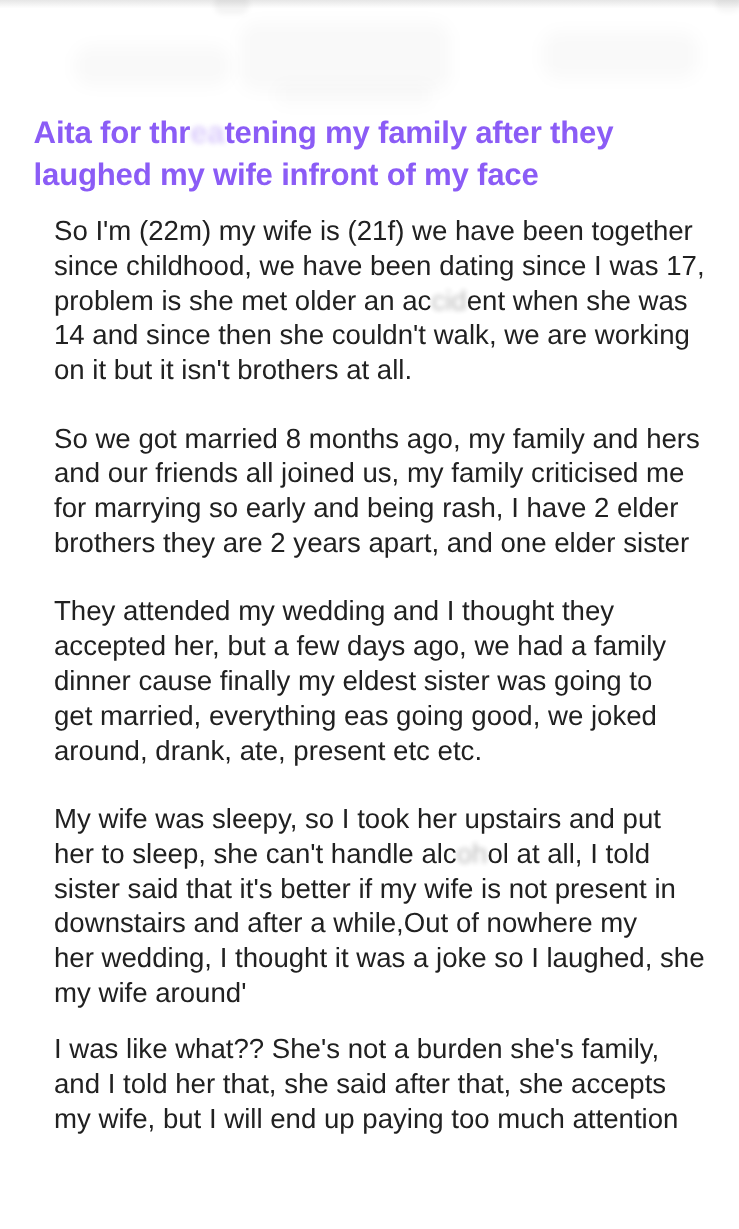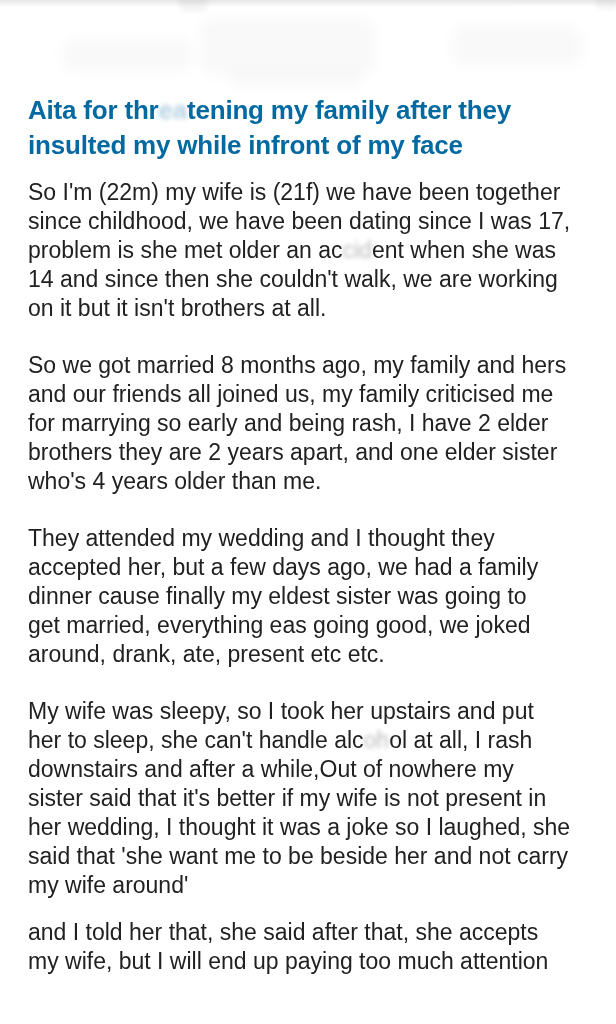--- a/index.html
+++ b/index.html
@@ -38,21 +38,21 @@
     color: #161616;
   }
   .tline { white-space: nowrap; }
 
   .body-text {
     margin-left: 28px;
     font-size: 23px;
     line-height: 29px;
     color: #212121;
   }
-  .para { margin: 28px 0 0 0; }
+  .para { margin: 28px 0 0 17px; }
   .para.first { margin-top: 15px; }
   .para.last  { margin-top: 18px; }
   .pline { white-space: nowrap; }
 
   .smudge {
     opacity: 0.3;
     filter: blur(2px);
   }
 </style>
 </head>
@@ -60,54 +60,53 @@
 
 <div class="page" style="background: rgb(255, 255, 255);">
   <div class="top-edge-shadow"></div>
   <div class="blob b1"></div>
   <div class="blob b2"></div>
   <div class="blob b3"></div>
   <div class="blob b4"></div>
   <div class="blob b5"></div>
   <div class="blob b6"></div>
 
-  <h1 class="title" style="color: #0369a1;">
+  <h1 class="title" style="color: #8b5cf6;">
       <div class="tline"><span>Aita for thr</span><span class="smudge">ea</span><span>tening my family after they</span></div>
-      <div class="tline"><span>insulted my while infront of my face</span></div>
+      <div class="tline"><span>laughed my wife infront of my face</span></div>
     </h1>
 
   <div class="body-text" style="color: rgb(33, 33, 33);">
       <div class="para first">
         <div class="pline"><span>So I'm (22m) my wife is (21f) we have been together</span></div>
         <div class="pline"><span>since childhood, we have been dating since I was 17,</span></div>
         <div class="pline"><span>problem is she met older an ac</span><span class="smudge">cid</span><span>ent when she was</span></div>
         <div class="pline"><span>14 and since then she couldn't walk, we are working</span></div>
         <div class="pline"><span>on it but it isn't brothers at all.</span></div>
       </div>
       <div class="para">
         <div class="pline"><span>So we got married 8 months ago, my family and hers</span></div>
         <div class="pline"><span>and our friends all joined us, my family criticised me</span></div>
         <div class="pline"><span>for marrying so early and being rash, I have 2 elder</span></div>
         <div class="pline"><span>brothers they are 2 years apart, and one elder sister</span></div>
-        <div class="pline"><span>who's 4 years older than me.</span></div>
       </div>
       <div class="para">
         <div class="pline"><span>They attended my wedding and I thought they</span></div>
         <div class="pline"><span>accepted her, but a few days ago, we had a family</span></div>
         <div class="pline"><span>dinner cause finally my eldest sister was going to</span></div>
         <div class="pline"><span>get married, everything eas going good, we joked</span></div>
         <div class="pline"><span>around, drank, ate, present etc etc.</span></div>
       </div>
       <div class="para">
         <div class="pline"><span>My wife was sleepy, so I took her upstairs and put</span></div>
-        <div class="pline"><span>her to sleep, she can't handle alc</span><span class="smudge">oh</span><span>ol at all, I rash</span></div>
+        <div class="pline"><span>her to sleep, she can't handle alc</span><span class="smudge">oh</span><span>ol at all, I told</span></div>
+        <div class="pline"><span>sister said that it's better if my wife is not present in</span></div>
         <div class="pline"><span>downstairs and after a while,Out of nowhere my</span></div>
-        <div class="pline"><span>sister said that it's better if my wife is not present in</span></div>
         <div class="pline"><span>her wedding, I thought it was a joke so I laughed, she</span></div>
-        <div class="pline"><span>said that 'she want me to be beside her and not carry</span></div>
         <div class="pline"><span>my wife around'</span></div>
       </div>
       <div class="para last">
+        <div class="pline"><span>I was like what?? She's not a burden she's family,</span></div>
         <div class="pline"><span>and I told her that, she said after that, she accepts</span></div>
         <div class="pline"><span>my wife, but I will end up paying too much attention</span></div>
       </div>
     </div>
 </div>
 
 </body></html>

